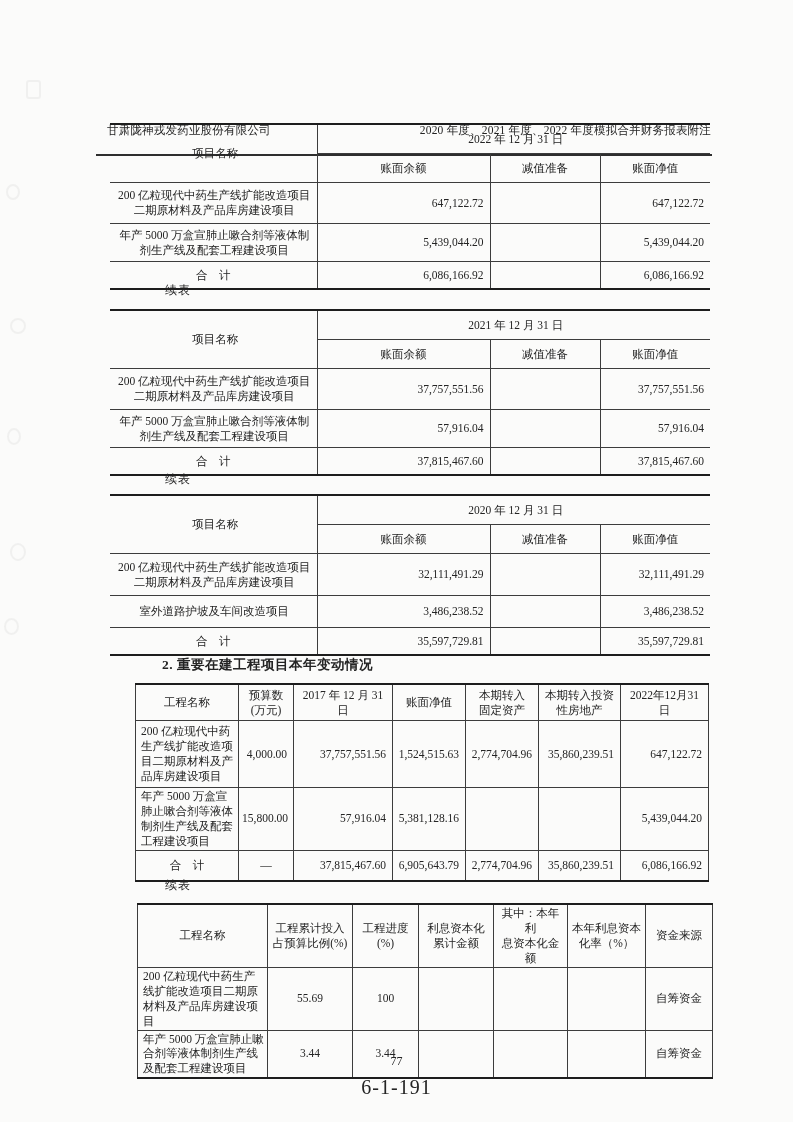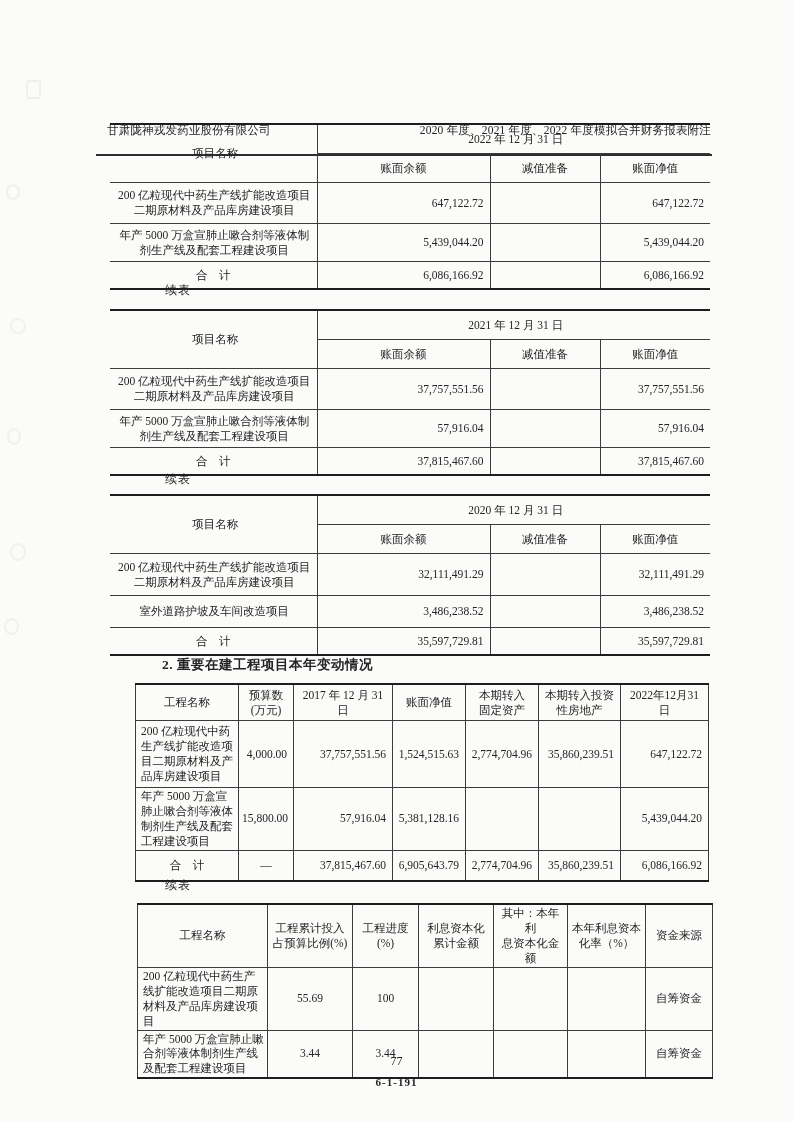--- a/index.html
+++ b/index.html
@@ -57,21 +57,21 @@
   .t4 tr.r2 td{height:58px;}
   .t4 tr.tt td{height:27px;}
   .t5 tr.h td{height:40px;}
   .t5 tr.r1 td{height:38px;}
   .t5 tr.r2 td{height:44px;}
 
   .cont{position:absolute;font-size:12px;letter-spacing:1px;}
   .sec-title{position:absolute;left:162px;top:656px;font-size:13.5px;font-weight:600;letter-spacing:.5px;}
   .foot{position:absolute;left:0;width:100%;text-align:center;}
   .pageno{top:1054px;font-size:12px;}
-  .docno{top:1076px;font-size:11px;letter-spacing:1px;font-weight:bold;}
+  .docno{top:1076px;font-size:20px;letter-spacing:1px;}
 </style>
 </head>
 <body>
 
 <div class="page">
 
   <div class="art a1"></div>
   <div class="art a2"></div>
   <div class="art a3"></div>
   <div class="art a4"></div>

